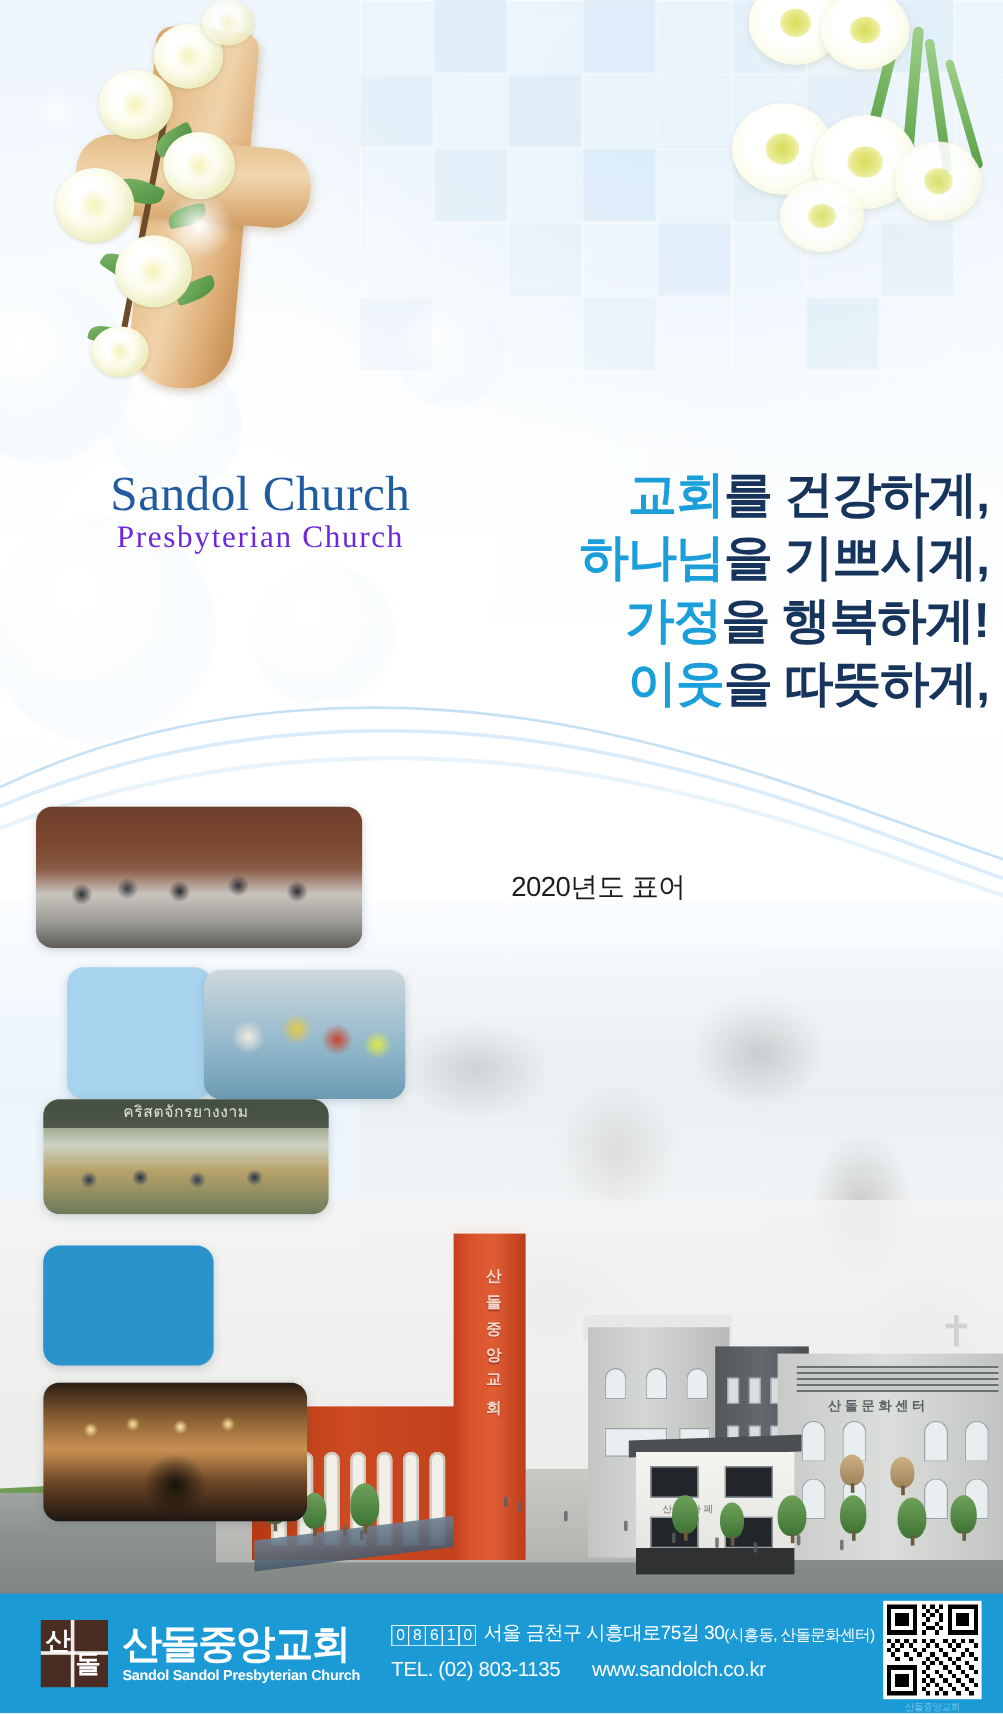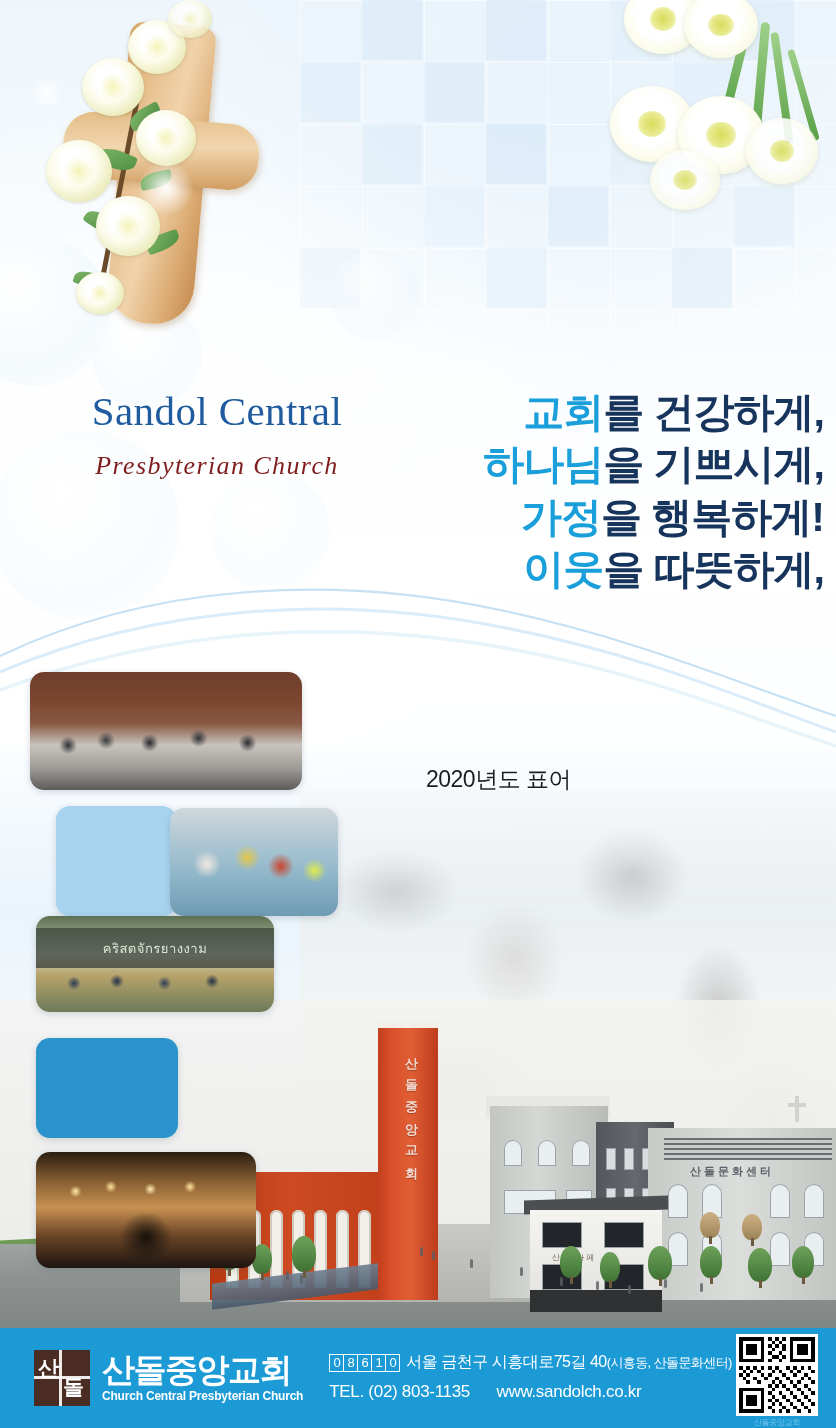--- a/index.html
+++ b/index.html
@@ -99,21 +99,21 @@
   }
 
   
   .en-name { position:absolute; left:52px; top:390px; width:330px; text-align:center; }
   .en-line1 {
     font-family:"Liberation Serif", "DejaVu Serif", serif;
     font-size:41px; color:#1f5b9e; letter-spacing:.4px; line-height:1.05;
   }
   .en-line2 {
     font-family:"Liberation Serif", "DejaVu Serif", serif;
-    font-size:26px; color:#7f1d1d; letter-spacing:1.4px; margin-top:18px;font-style:italic;
+    font-size:26px; color:#6d28d9; letter-spacing:1.4px; margin-top:0;
   }
 
   
   .slogan {
     position:absolute; left:412px; top:386px; width:412px;
     text-align:right;
     line-height:1.28;
     font-size:41px; font-weight:bold;
     color:#17355c; letter-spacing:-1px;
     text-shadow:0 1px 2px rgba(255,255,255,.85);
@@ -134,21 +134,21 @@
       radial-gradient(ellipse 80px 70px at 62% 20%, #6e6258 0%, rgba(110,98,88,0) 70%),
       radial-gradient(ellipse 60px 90px at 78% 52%, #7d7168 0%, rgba(125,113,104,0) 72%),
       radial-gradient(ellipse 100px 70px at 30% 70%, #9c9086 0%, rgba(156,144,134,0) 72%),
       radial-gradient(ellipse 80px 80px at 88% 78%, #8e8278 0%, rgba(142,130,120,0) 72%),
       linear-gradient(180deg, #e2ddd7 0%, #efeae4 40%, #f6f3ef 75%, #fbfaf8 100%);
     -webkit-mask-image:linear-gradient(180deg, rgba(0,0,0,.15) 0%, rgba(0,0,0,.85) 22%, #000 55%, rgba(0,0,0,.2) 98%);
             mask-image:linear-gradient(180deg, rgba(0,0,0,.15) 0%, rgba(0,0,0,.85) 22%, #000 55%, rgba(0,0,0,.2) 98%);
   }
 
   
-  .motto { position:absolute; left:392px; top:764px; width:432px; text-align:right; }
+  .motto { position:absolute; left:392px; top:724px; width:432px; text-align:right; }
   .motto-year {
     font-size:23px; color:#1d1d1d; letter-spacing:-.5px;
     text-align:left; margin-left:34px; margin-bottom:10px;
     text-shadow:0 1px 2px rgba(255,255,255,.9);
   }
   .motto-text {
     font-size:28px; font-weight:bold; color:#111; letter-spacing:-1.1px;
     text-shadow:0 1px 2px rgba(255,255,255,.9); white-space:nowrap;
   }
   .motto-ref {
@@ -239,23 +239,23 @@
   .ph-blue1 { left:56px; top:806px; width:120px; height:110px; background:#a8d3ef; }
   .ph-mission { left:36px; top:916px; width:238px; height:96px;
     background:
       radial-gradient(circle 7px at 16% 70%, #2b3a52 0%, rgba(43,58,82,0) 100%),
       radial-gradient(circle 7px at 34% 68%, #22304a 0%, rgba(34,48,74,0) 100%),
       radial-gradient(circle 7px at 54% 70%, #2f3d55 0%, rgba(47,61,85,0) 100%),
       radial-gradient(circle 7px at 74% 68%, #253349 0%, rgba(37,51,73,0) 100%),
       linear-gradient(180deg,#5d6f52 0%, #8d9b7c 18%, #cfd3c4 40%, #b7a36a 62%, #6d7a5a 100%);
   }
   .mission-sign {
-    position:absolute; left:0; top:12px; width:238px; height:40px;
+    position:absolute; left:0; top:0; width:238px; height:24px;
     background:linear-gradient(180deg, rgba(60,70,62,.75), rgba(40,48,42,.68));
-    display:flex; align-items:center; justify-content:center;
+    display:flex; align-items:flex-start; justify-content:center;
   }
   .mission-sign span { font-size:13px; color:#dfe5d6; letter-spacing:.5px; }
   .ph-blue2 { left:36px; top:1038px; width:142px; height:100px; background:#2a93cc; }
   .ph-candle { left:36px; top:1152px; width:220px; height:116px;
     background:
       radial-gradient(circle 6px at 18% 34%, #ffe9a8 0%, rgba(255,233,168,0) 100%),
       radial-gradient(circle 6px at 34% 30%, #ffe39a 0%, rgba(255,227,154,0) 100%),
       radial-gradient(circle 6px at 52% 32%, #ffedb4 0%, rgba(255,237,180,0) 100%),
       radial-gradient(circle 6px at 70% 30%, #ffe49c 0%, rgba(255,228,156,0) 100%),
       radial-gradient(circle 26px at 50% 74%, #17120c 0%, rgba(23,18,12,0) 100%),
@@ -372,21 +372,21 @@
     <div class="mum" style="left:18px;  top:-16px; width:78px; height:70px;"></div>
     <div class="mum" style="left:78px;  top:-8px;  width:74px; height:66px;"></div>
     <div class="mum" style="left:4px;   top:86px;  width:84px; height:76px;"></div>
     <div class="mum" style="left:72px;  top:96px;  width:86px; height:78px;"></div>
     <div class="mum" style="left:140px; top:118px; width:72px; height:66px; opacity:.9;"></div>
     <div class="mum" style="left:44px;  top:150px; width:70px; height:60px; opacity:.85;"></div>
   </div>
 
 
   <div class="en-name">
-    <div class="en-line1">Sandol Central</div>
+    <div class="en-line1">Sandol Church</div>
     <div class="en-line2">Presbyterian  Church</div>
   </div>
 
   <div class="slogan">
     <span class="ln"><span class="key">교회</span><span>를 건강하게,</span></span>
     <span class="ln"><span class="key">하나님</span><span>을 기쁘시게,</span></span>
     <span class="ln"><span class="key">가정</span><span>을 행복하게!</span></span>
     <span class="ln"><span class="key">이웃</span><span>을 따뜻하게,</span></span>
   </div>
 
@@ -504,34 +504,34 @@
 
     <div class="logo-wrap">
       <div class="logo-mark">
         <span class="bar-v"></span>
         <span class="bar-h"></span>
         <span class="g g1">산</span>
         <span class="g g2">돌</span>
       </div>
       <div class="logo-text">
         <div class="logo-kr">산돌중앙교회</div>
-        <div class="logo-en">Church Central Presbyterian Church</div>
+        <div class="logo-en">Sandol Sandol Presbyterian Church</div>
       </div>
     </div>
 
     <div class="contact">
       <div class="addr-line">
         <span class="zip">
           <b>0</b>
           <b>8</b>
           <b>6</b>
           <b>1</b>
           <b>0</b>
         </span>
-        <span>서울 금천구 시흥대로75길 40</span>
+        <span>서울 금천구 시흥대로75길 30</span>
         <span class="addr-sub">(시흥동, 산돌문화센터)</span>
       </div>
       <div class="tel-line">
         <span>TEL. (02) 803-1135</span>
         <span class="site">www.sandolch.co.kr</span>
       </div>
     </div>
 
     <div class="qr-wrap">
       <div class="qr">

